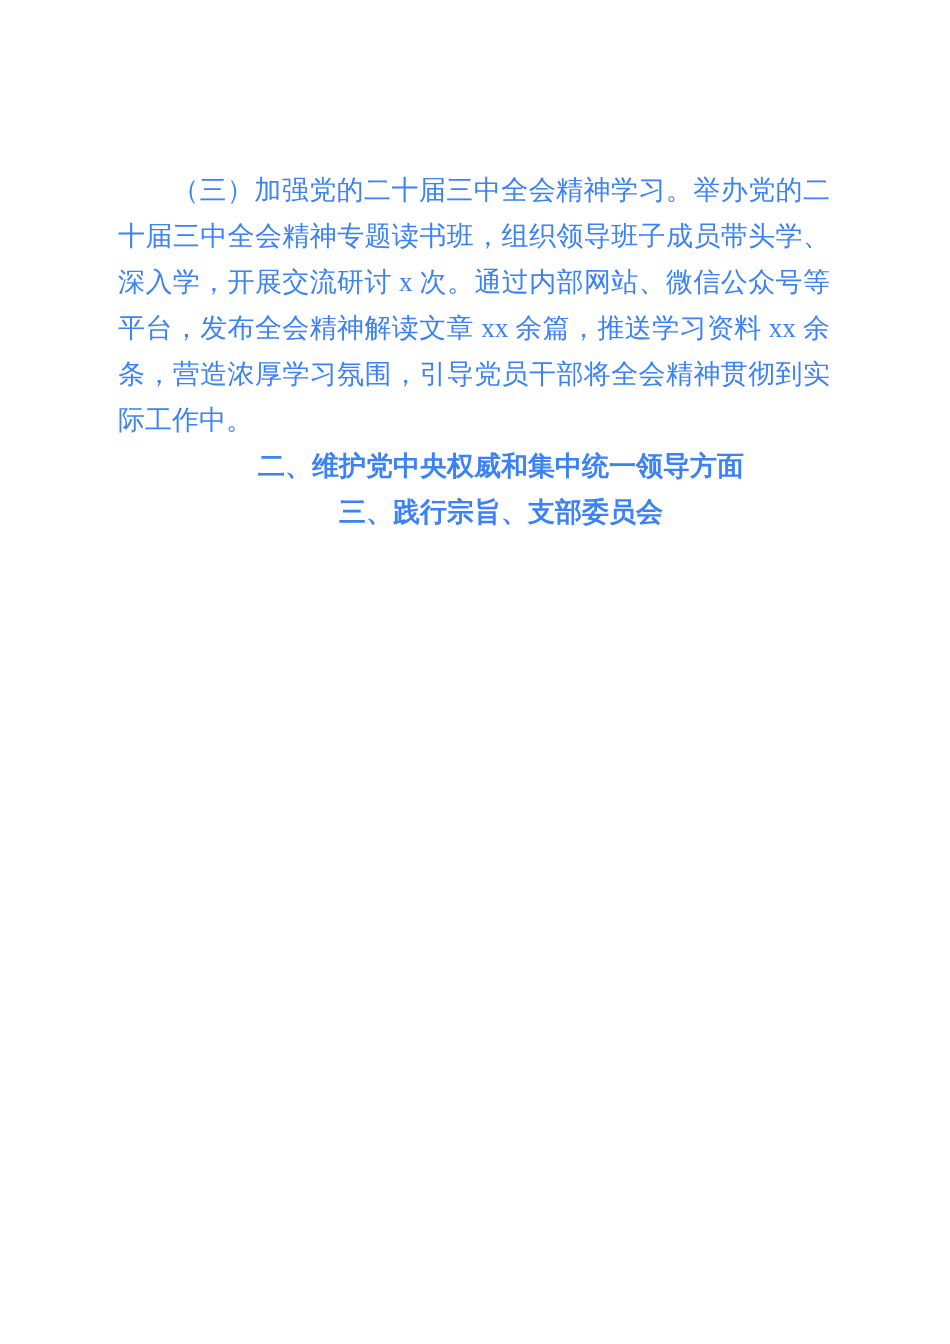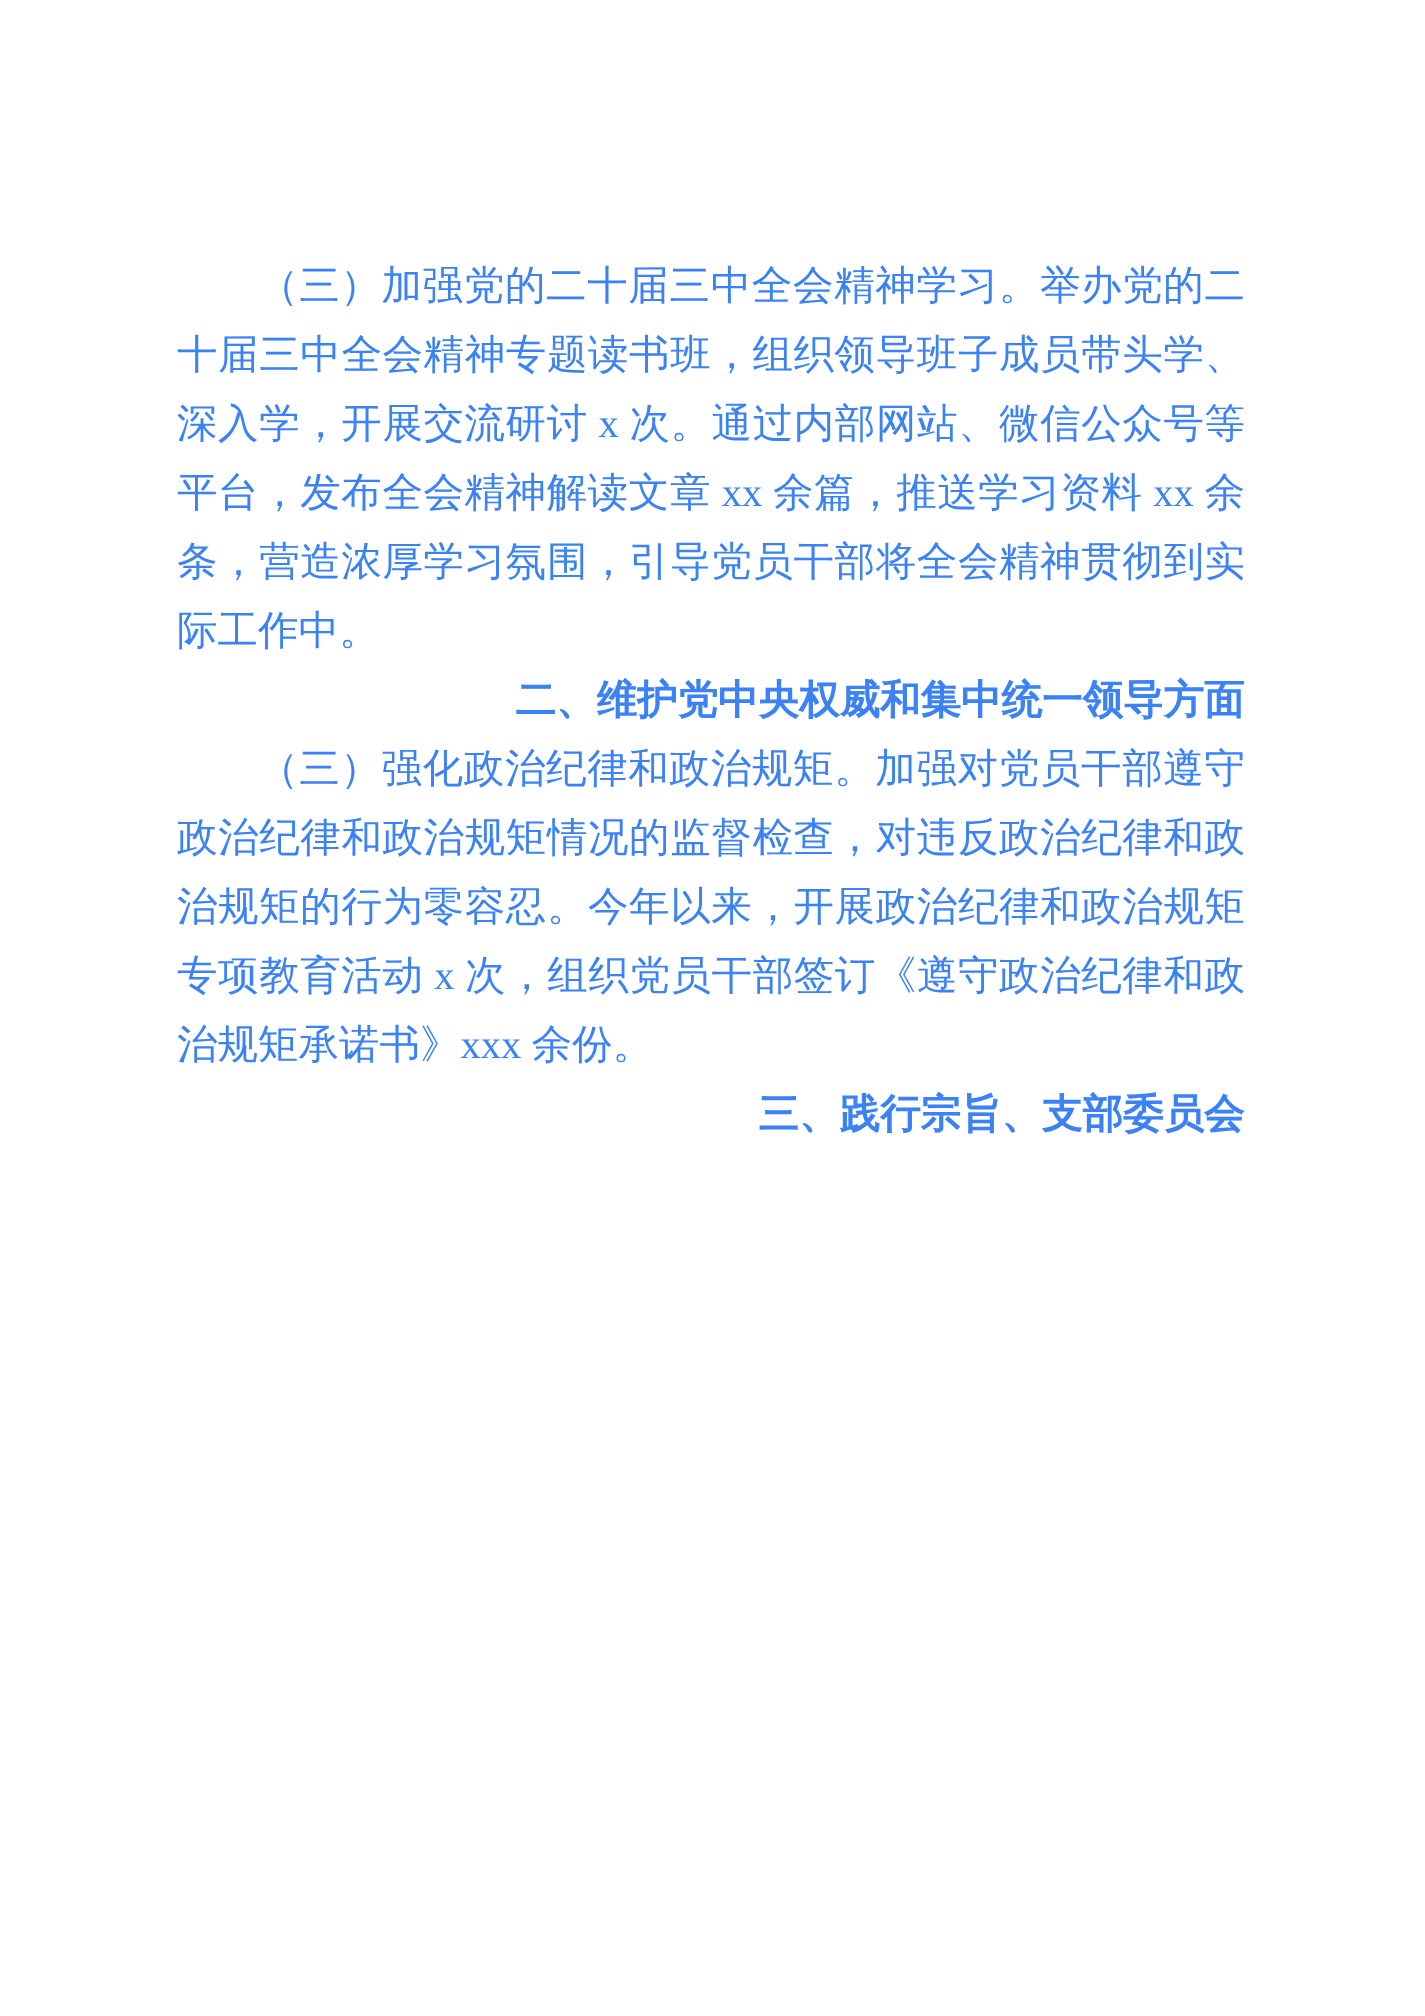--- a/index.html
+++ b/index.html
@@ -27,29 +27,28 @@
     text-align: justify;
     text-justify: inter-ideograph;
   }
   .doc-paragraph {
     font-family: "Liberation Serif", "DejaVu Serif", serif;
     font-weight: normal;
   }
   .doc-heading {
     font-family: "Liberation Sans", "DejaVu Sans", sans-serif;
     font-weight: bold;
-    text-align: right;
+    text-align: center;
   }
 </style>
 </head>
 <body>
 
 <div class="page">
   <p class="doc-block doc-paragraph">（三）加强党的二十届三中全会精神学习。举办党的二十届三中全会精神专题读书班，组织领导班子成员带头学、深入学，开展交流研讨 x 次。通过内部网站、微信公众号等平台，发布全会精神解读文章 xx 余篇，推送学习资料 xx 余条，营造浓厚学习氛围，引导党员干部将全会精神贯彻到实际工作中。</p>
 
   <p class="doc-block doc-heading">二、维护党中央权威和集中统一领导方面</p>
 
 
 
-  <p class="doc-block doc-paragraph">（三）强化政治纪律和政治规矩。加强对党员干部遵守政治纪律和政治规矩情况的监督检查，对违反政治纪律和政治规矩的行为零容忍。今年以来，开展政治纪律和政治规矩专项教育活动 x 次，组织党员干部签订《遵守政治纪律和政治规矩承诺书》xxx 余份。</p>
 
   <p class="doc-block doc-heading">三、践行宗旨、支部委员会</p>
 </div>
 
 </body></html>

